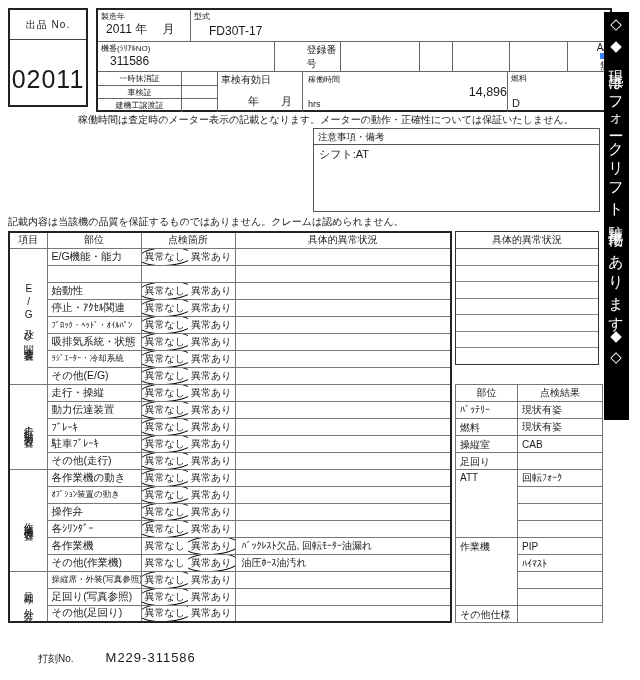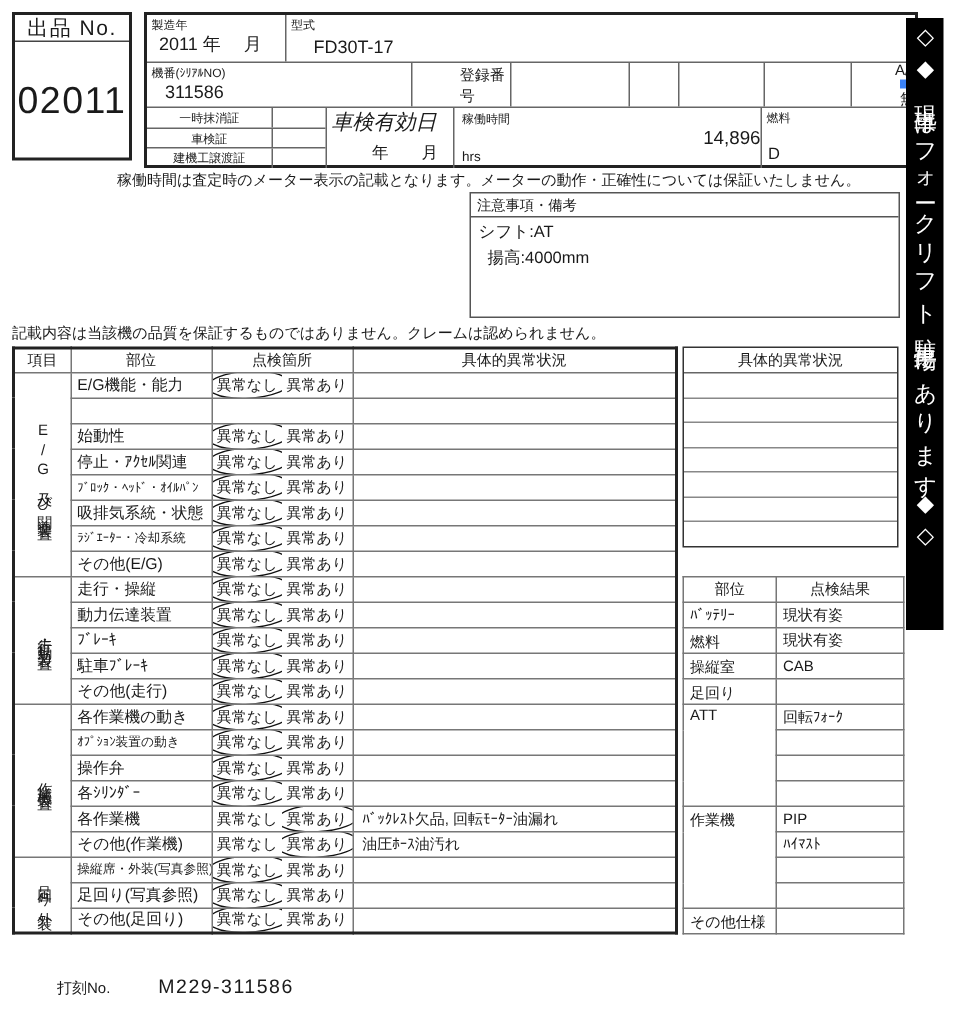--- a/index.html
+++ b/index.html
@@ -2,21 +2,21 @@
 <html><head>
 <meta charset="utf-8">
 <style>
   * { margin:0; padding:0; box-sizing:border-box; }
   html,body { width:640px; height:680px; background:#fff; color:#1a1a1a;
               font-family:"Liberation Sans","DejaVu Sans",sans-serif; }
   .abs { position:absolute; }
 
   
   #lot-box { left:8px; top:8px; width:80px; height:99px; border:2px solid #222; background:#fff; }
-  #lot-box .lot-head { height:18px; border-bottom:1px solid #444; font-size:14px;
+  #lot-box .lot-head { height:30px; border-bottom:1px solid #444; font-size:10px;
                        display:flex; align-items:center; justify-content:center; letter-spacing:1px; }
   #lot-box .lot-num { height:78px; display:flex; align-items:center; justify-content:center;
                       font-size:25px; letter-spacing:1px; }
 
   
   #header-table { left:96px; top:8px; width:516px; height:104px; border:2px solid #222; background:#fff; }
   .hrow { display:flex; width:100%; }
   .hrow + .hrow { border-top:1px solid #666; }
   .hcell { position:relative; height:100%; }
   .hcell + .hcell { border-left:1px solid #666;padding-left:32px; }
@@ -131,21 +131,21 @@
       <div class="doc-row">
         <div class="doc-lbl">車検証</div>
         <div class="doc-val"></div>
       </div>
       <div class="doc-row">
         <div class="doc-lbl">建機工譲渡証</div>
         <div class="doc-val"></div>
       </div>
     </div>
     <div class="hcell" style="width:85px;">
-      <span class="lbl" style="font-size:14px;font-style:italic;">車検有効日</span>
+      <span class="lbl" style="font-size:10px;">車検有効日</span>
       <span class="val" style="left:30px; font-size:11px;">年　　月</span>
     </div>
     <div class="hcell" style="width:205px;">
       <div class="meter-line" style="top:2px;flex-direction:column;">
         <span style="font-size:8px; margin-left:3px;">稼働時間</span>
         <span style="font-size:12.5px; margin-left:auto;">14,896</span>
         <span class="unit" style="margin:0 14px 0 5px;">hrs</span>
       </div>
     </div>
     <div class="hcell" style="flex:1;">
@@ -153,21 +153,20 @@
       <span class="val" style="left:4px; font-size:11px;">D</span>
     </div>
   </div>
 </div>
 
 <div id="meter-note" class="abs">稼働時間は査定時のメーター表示の記載となります。メーターの動作・正確性については保証いたしません。</div>
 
 <div id="remarks-box" class="abs">
   <div class="rb-title">注意事項・備考</div>
   <div class="rb-line">シフト:AT</div>
-  <div class="rb-line indent">揚高:4000mm</div>
 </div>
 
 <div id="disclaimer" class="abs">記載内容は当該機の品質を保証するものではありません。クレームは認められません。</div>
 
 <div id="inspection-table" class="abs">
   <table id="insp">
     <colgroup>
       <col style="width:38px;">
         <col style="width:94px;">
         <col style="width:47px;">

